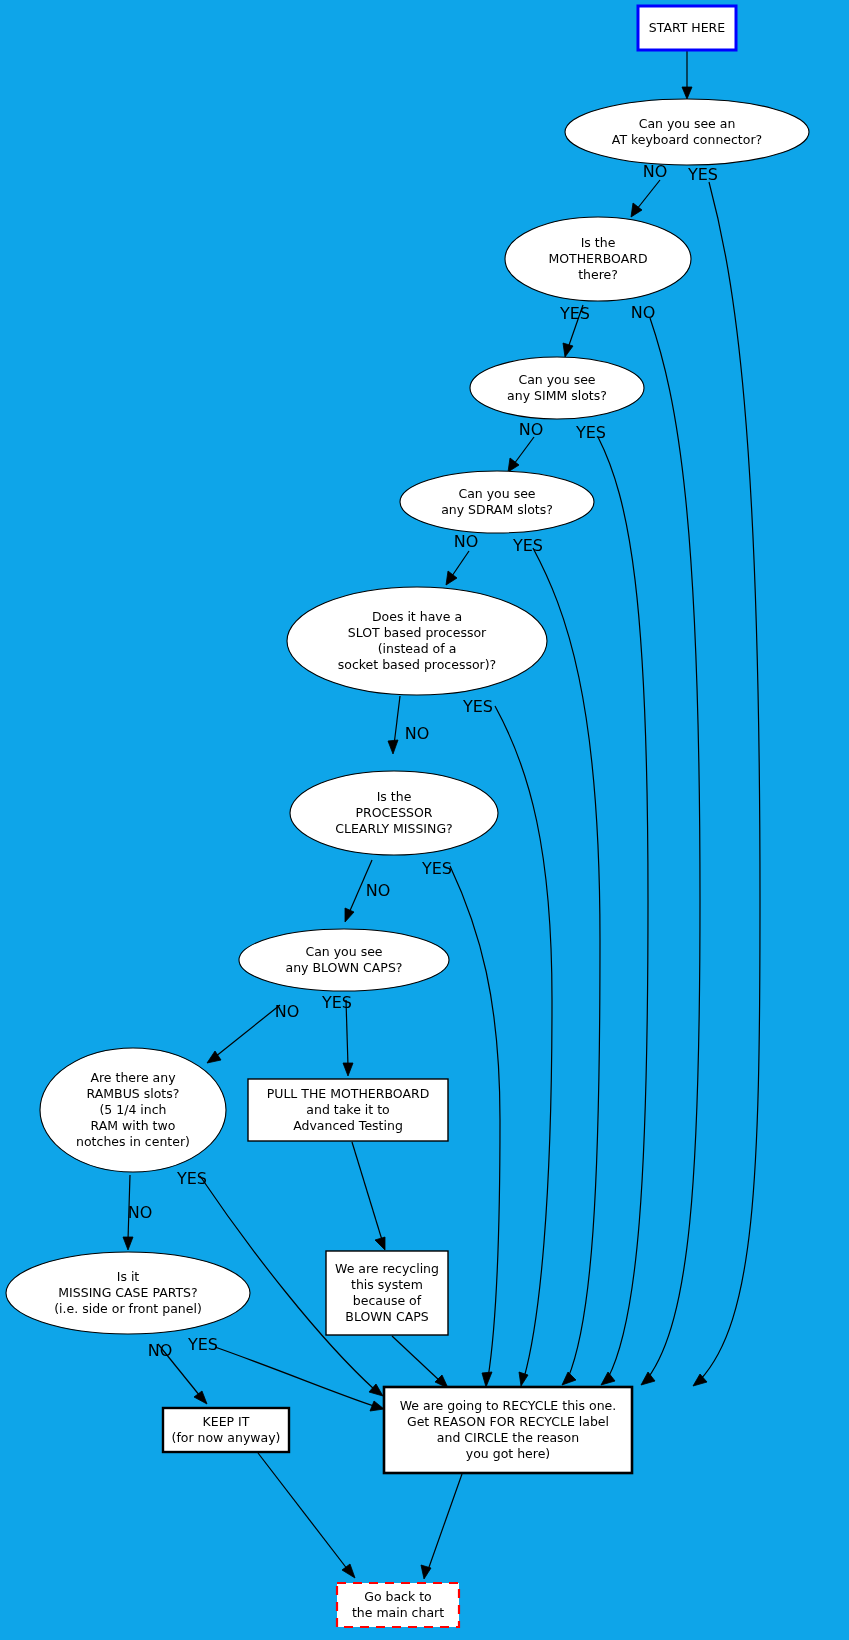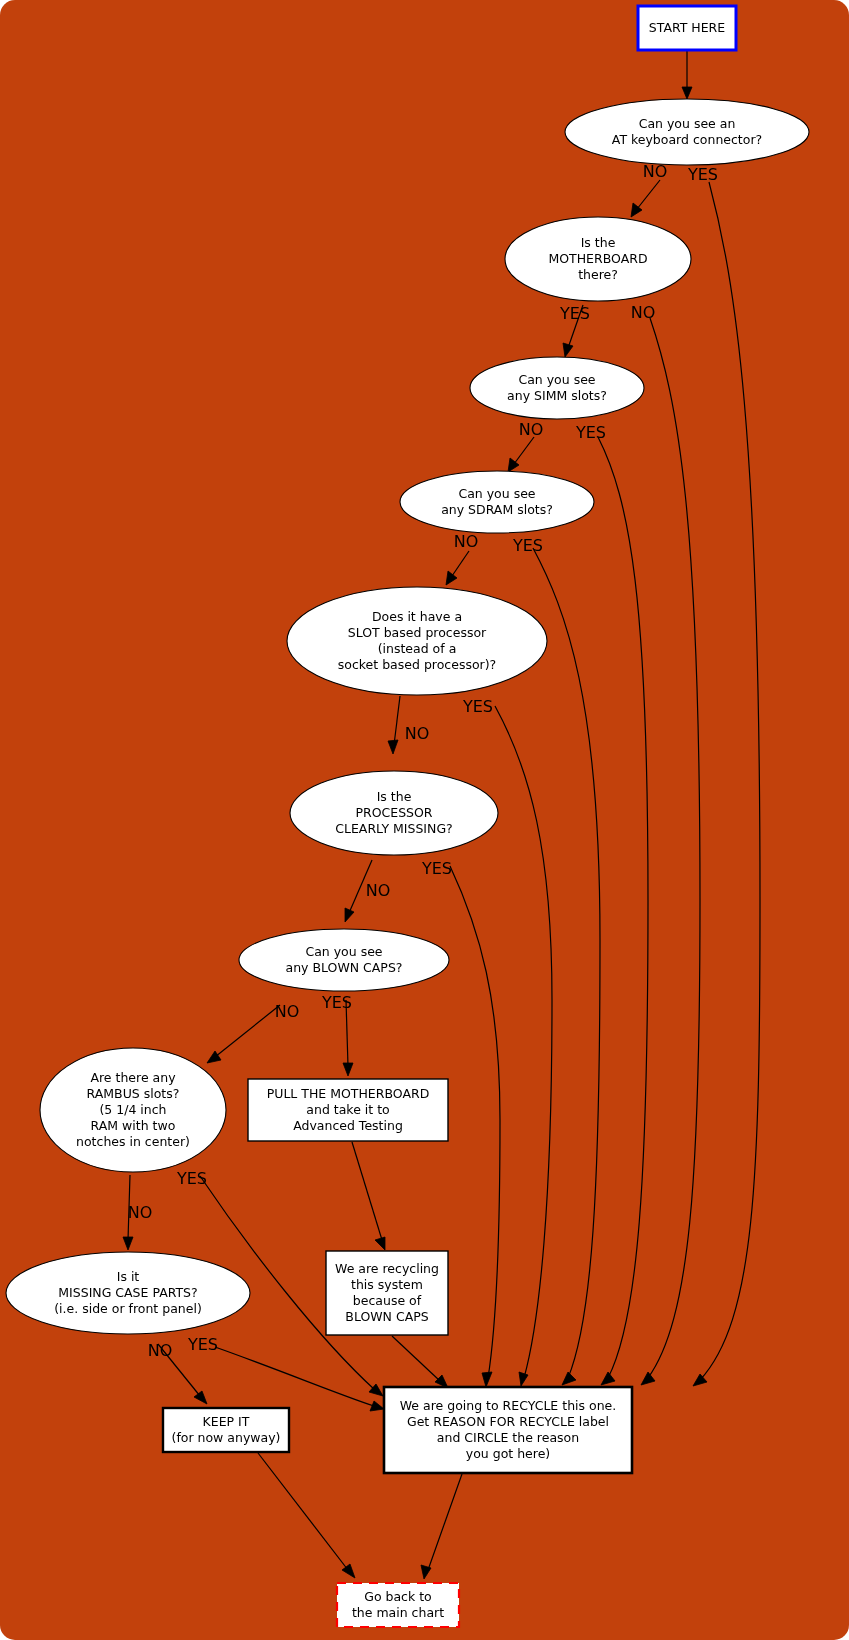--- a/index.html
+++ b/index.html
@@ -4,24 +4,23 @@
 <style>
   html, body {
     margin: 0;
     padding: 0;
     background: #ffffff;
   }
   #chart-root {
     position: relative;
     width: 849px;
     height: 1640px;
-    background: #c2410c;
+    background: #0ea5e9;
     font-family: "DejaVu Sans", sans-serif;
     overflow: hidden;
-    border-radius: 15px;
   }
   svg#flow {
     position: absolute;
     left: 0;
     top: 0;
     width: 849px;
     height: 1640px;
   }
   .node-shape {
     fill: #ffffff;

